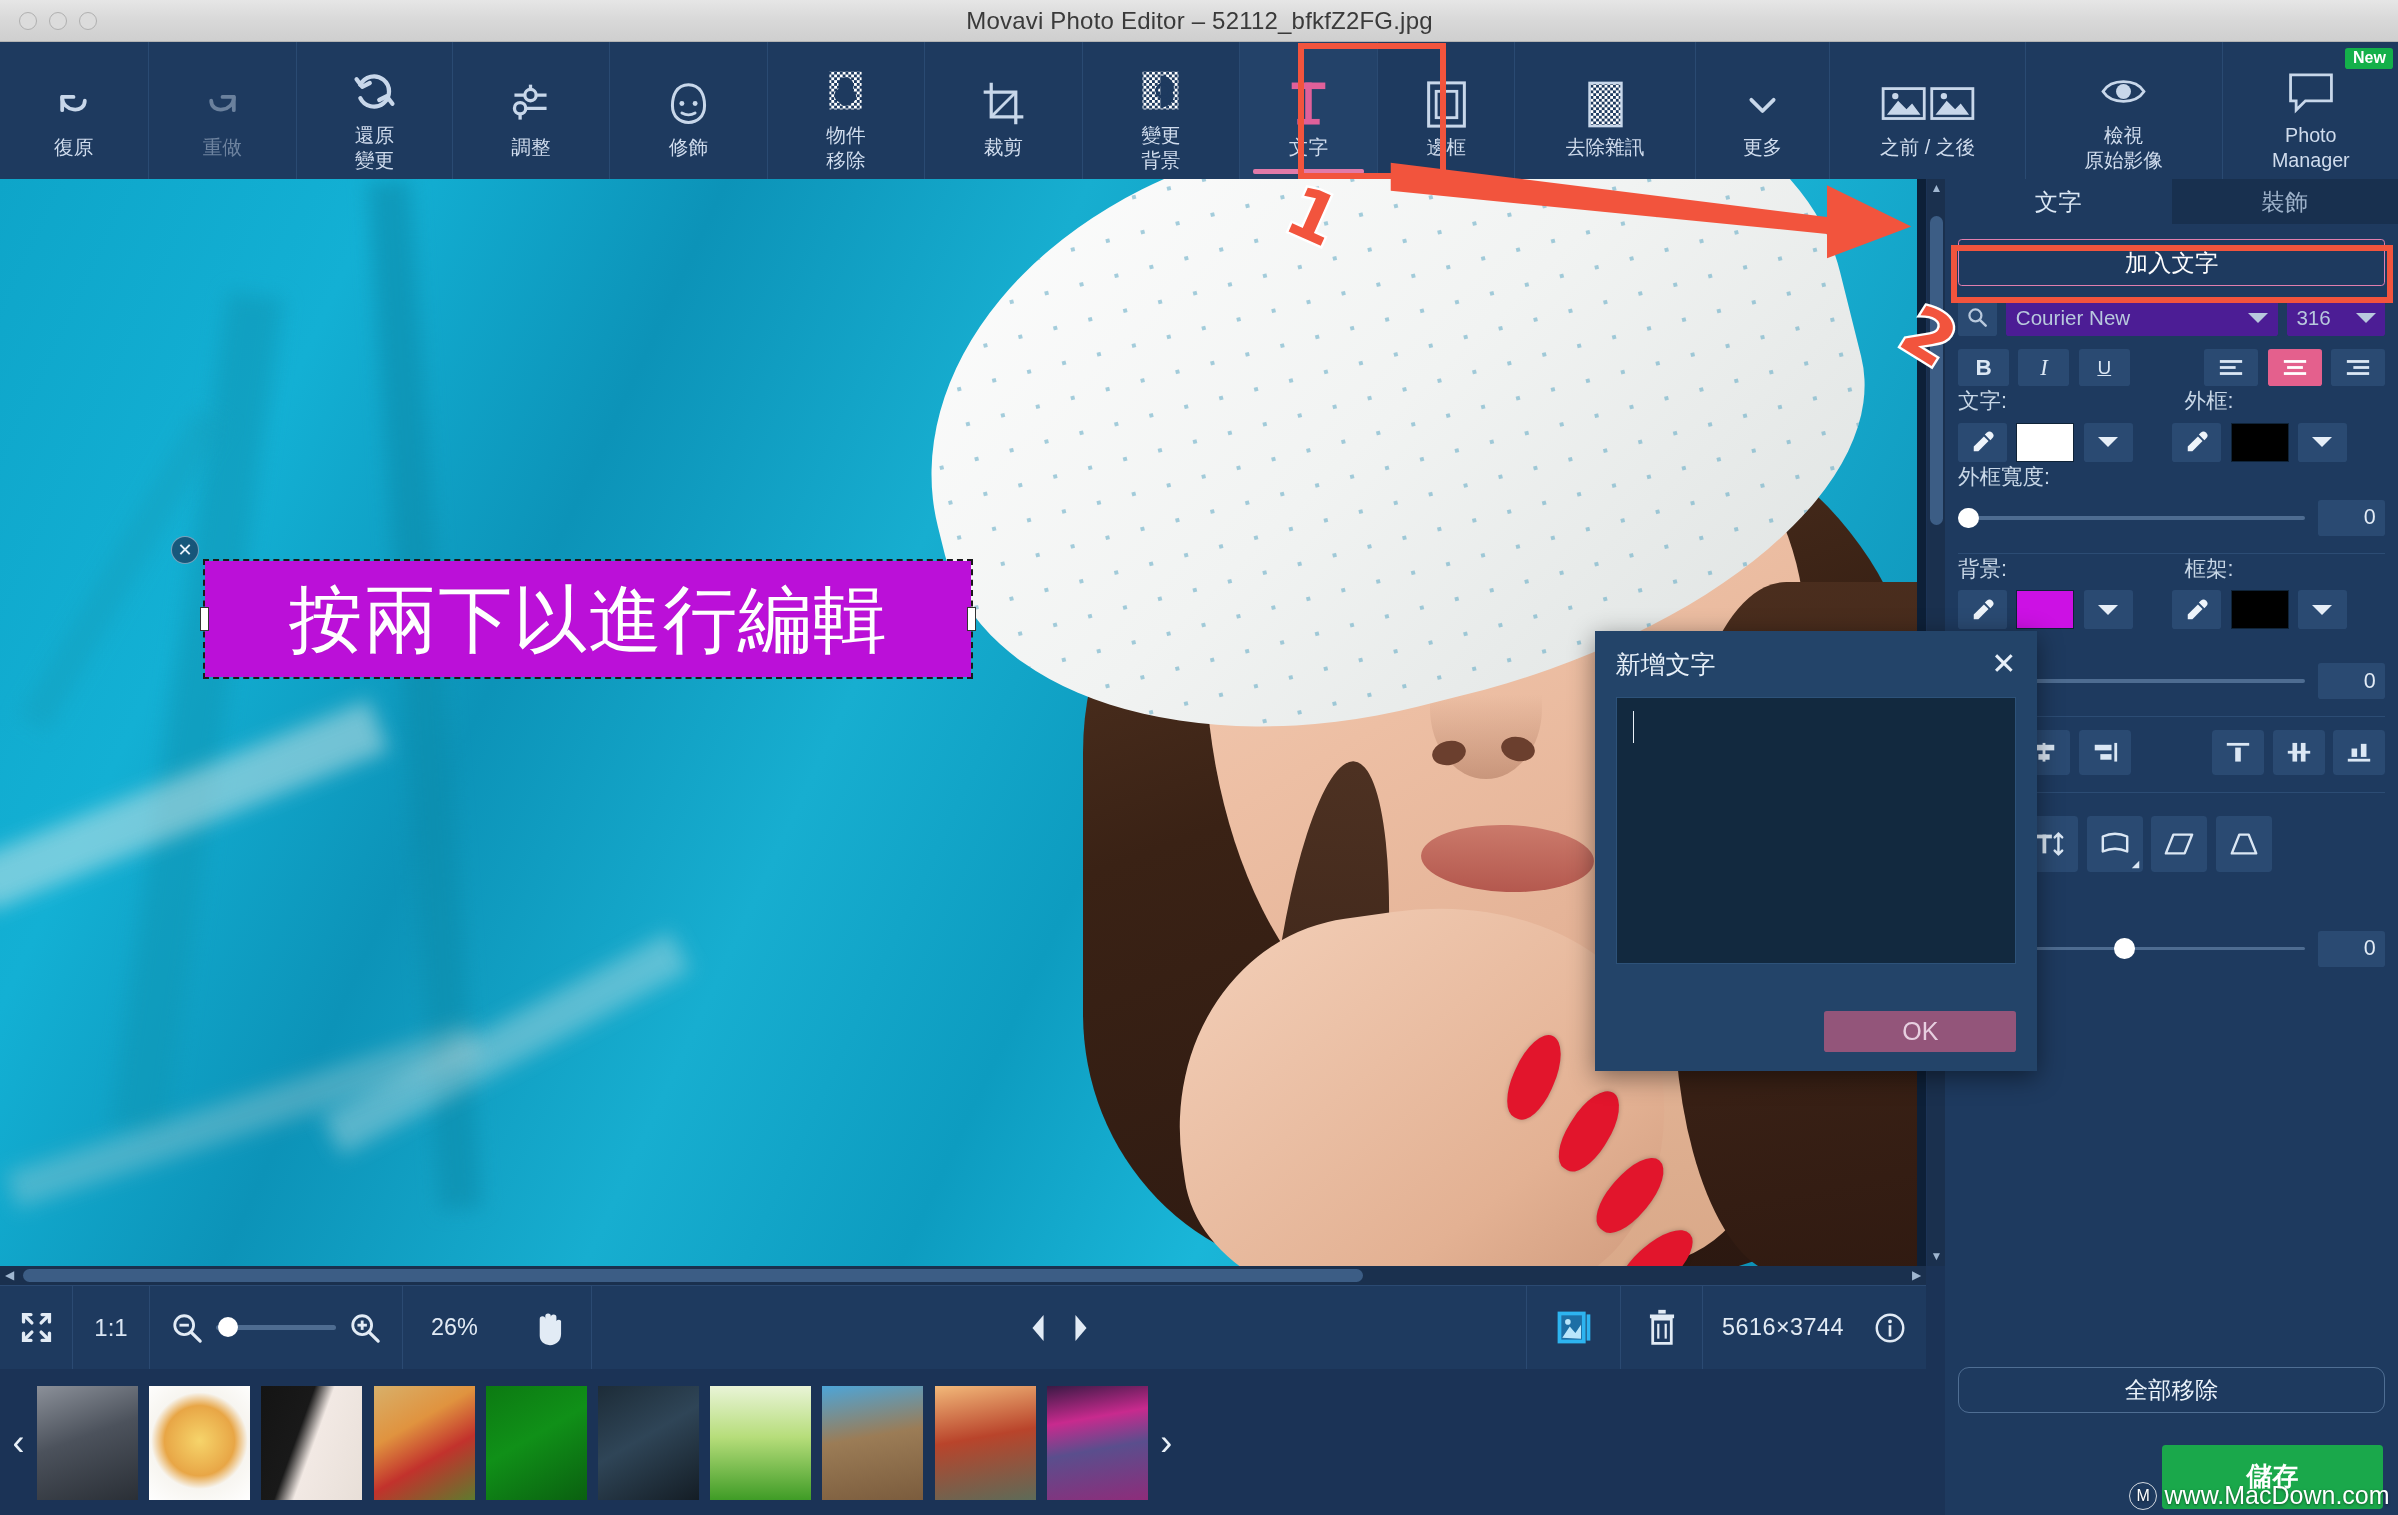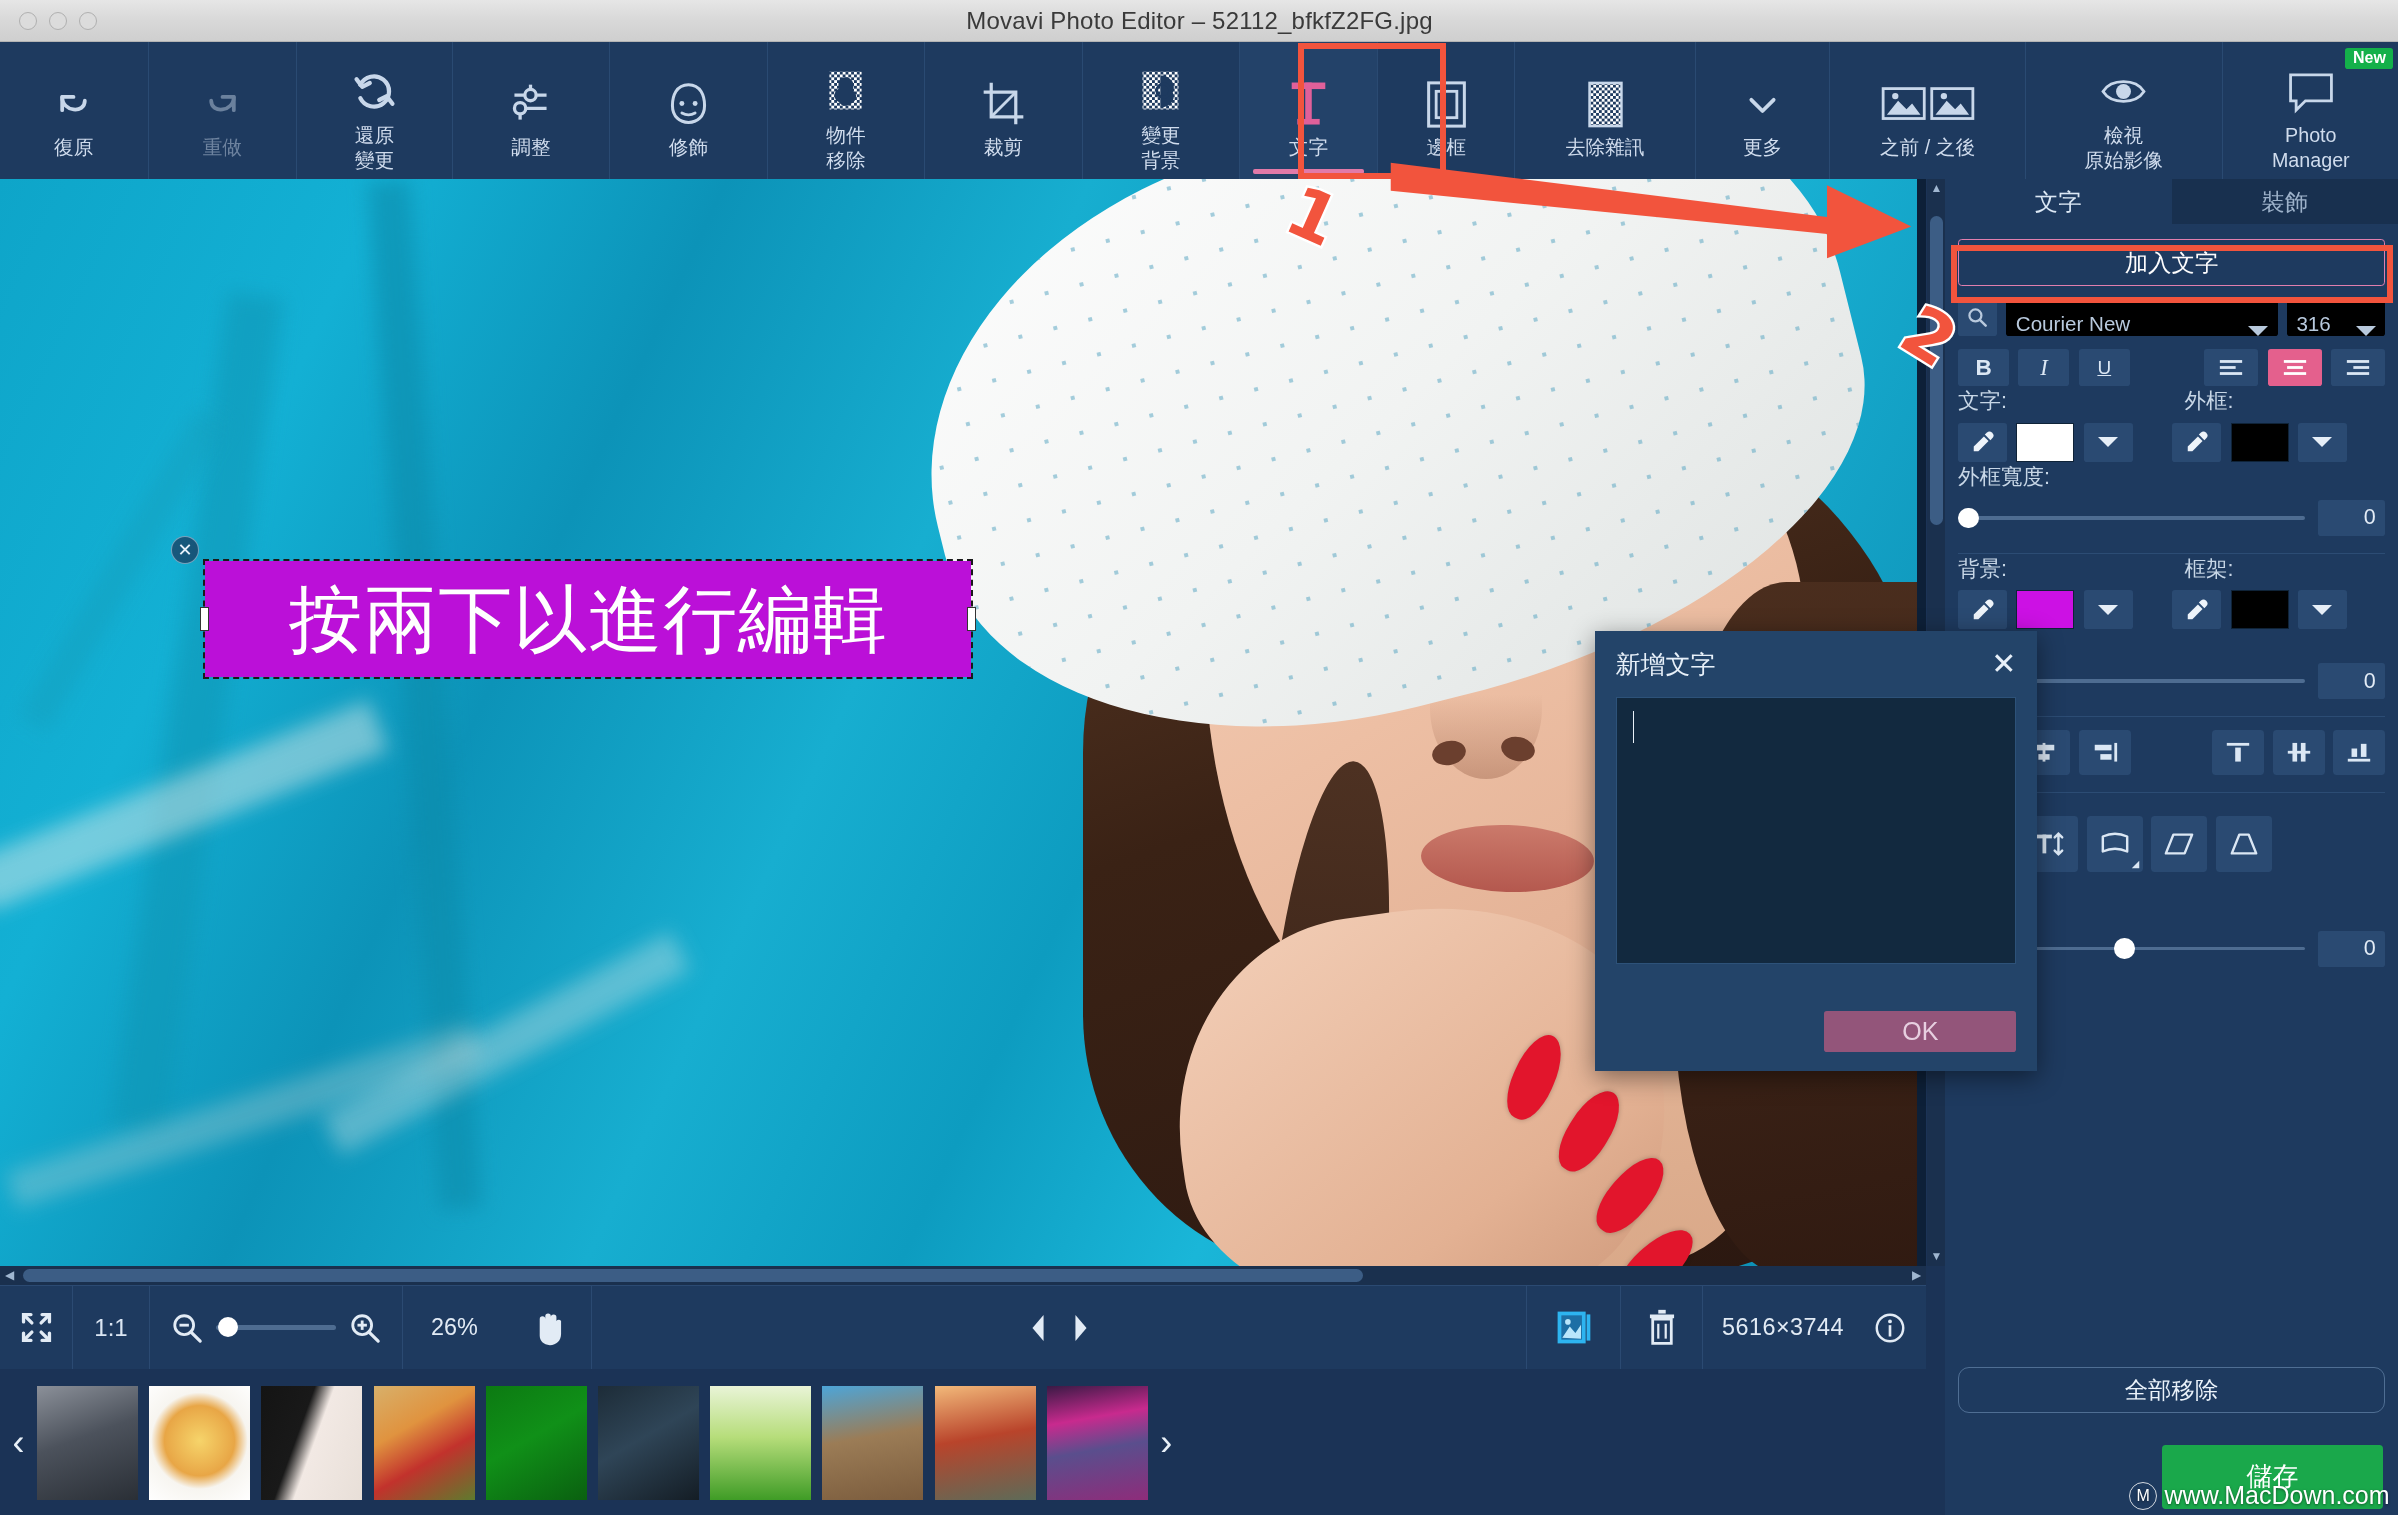--- a/index.html
+++ b/index.html
@@ -252,22 +252,22 @@
   .side-tab.inactive { background: #18304f; color: #9db2ca; }
   .addtext-btn {
     margin: 15px 13px 0 13px; height: 47px;
     border: 0.9px solid #e07fae; border-radius: 3.7px;
     color: #fdfdfe; font-size: 23.4px;
     display: flex; align-items: center; justify-content: center;
     cursor: pointer; background: #1e3a5f;
   }
   .row { display: flex; align-items: center; gap: 9.4px; padding: 0 13px; margin-top: 13px; }
   .fld {
-    background: #000000; border-radius: 2.8px; height: 37px;
-    display: flex; align-items: flex-end; color: #b8c9dd; font-size: 20.6px; padding: 0 9.4px;
+    background: #4c1d95; border-radius: 2.8px; height: 37px;
+    display: flex; align-items: center; color: #b8c9dd; font-size: 20.6px; padding: 0 9.4px;
   }
   .sq { width: 39px; height: 37px; background: #2a4a72; border-radius: 2.8px;
         display: flex; align-items: center; justify-content: center; cursor: pointer; }
   .sq.on { background: #e4608d; }
   .sq svg, .fld svg { display:block; }
   .label { color: #c7d6e6; font-size: 21.5px; padding: 0 13px; }
   .sw { width: 58px; height: 39px; border: 0.9px solid #0f2338; }
   .dd { width: 49px; height: 39px; background: #2a4a72; border-radius: 2.8px;
         display: flex; align-items: center; justify-content: center; cursor: pointer; }
   .drop-caret { width: 0; height: 0; border-left: 10.3px solid transparent; border-right: 10.3px solid transparent; border-top: 10.3px solid #e6eef7; }
@@ -286,21 +286,21 @@
            display: flex; align-items: center; justify-content: center; cursor: pointer; position: relative; }
   .bigsq.pink { background: #e4608d; }
   .removeall {
     position: absolute; left: 13px; right: 13px; bottom: 103px; height: 46px;
     border: 0.9px solid #4f6e93; border-radius: 11px; color: #eaf2fa; font-size: 23.4px;
     display: flex; align-items: center; justify-content: center; cursor: pointer;
   }
   .savebtn {
     position: absolute; right: 15px; bottom: 7.5px;
     width: 221px; height: 64px; background: #1aa84b; border-radius: 3.7px;
-    color: #ffffff; font-size: 26px; font-weight: normal;
+    color: #ffffff; font-size: 26px; font-weight: bold;
     display: flex; align-items: center; justify-content: center; cursor: pointer;
   }
 
   
   .modal {
     position: absolute; left: 1595px; top: 631px;
     width: 442px; height: 440px;
     background: #234469;
     box-shadow: 0 5.6px 24px rgba(0,0,0,0.45);
     z-index: 40;

